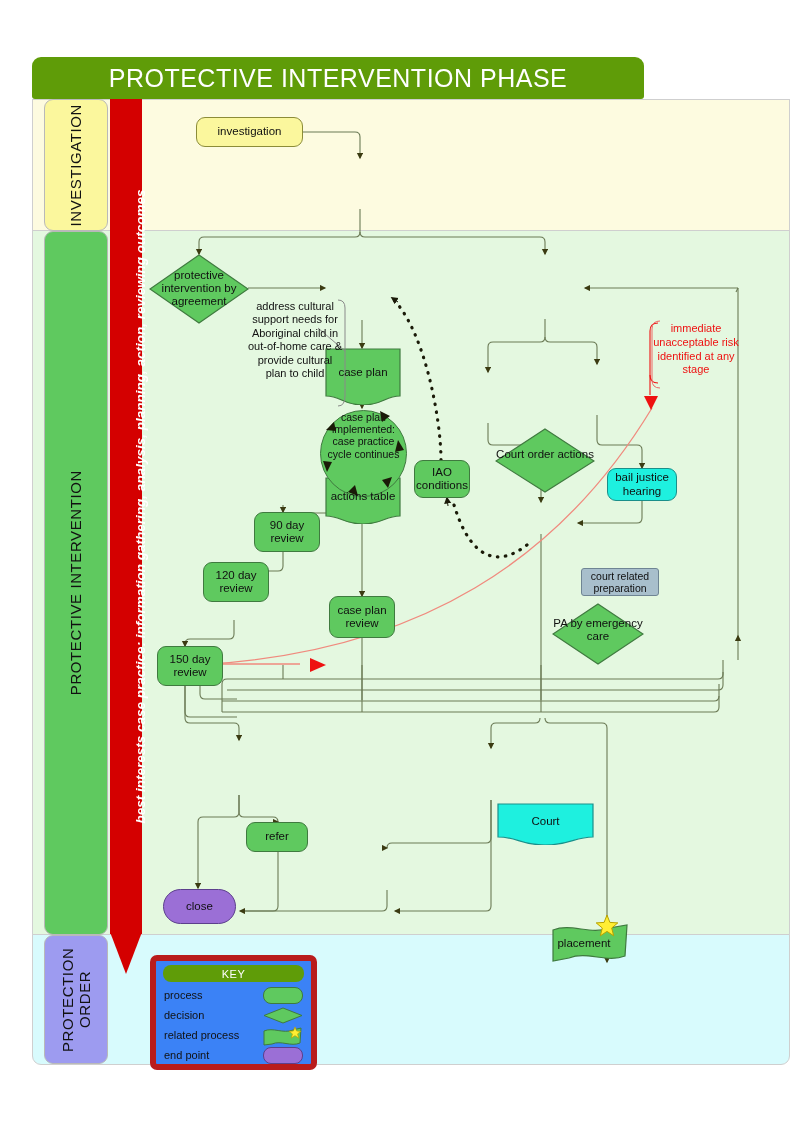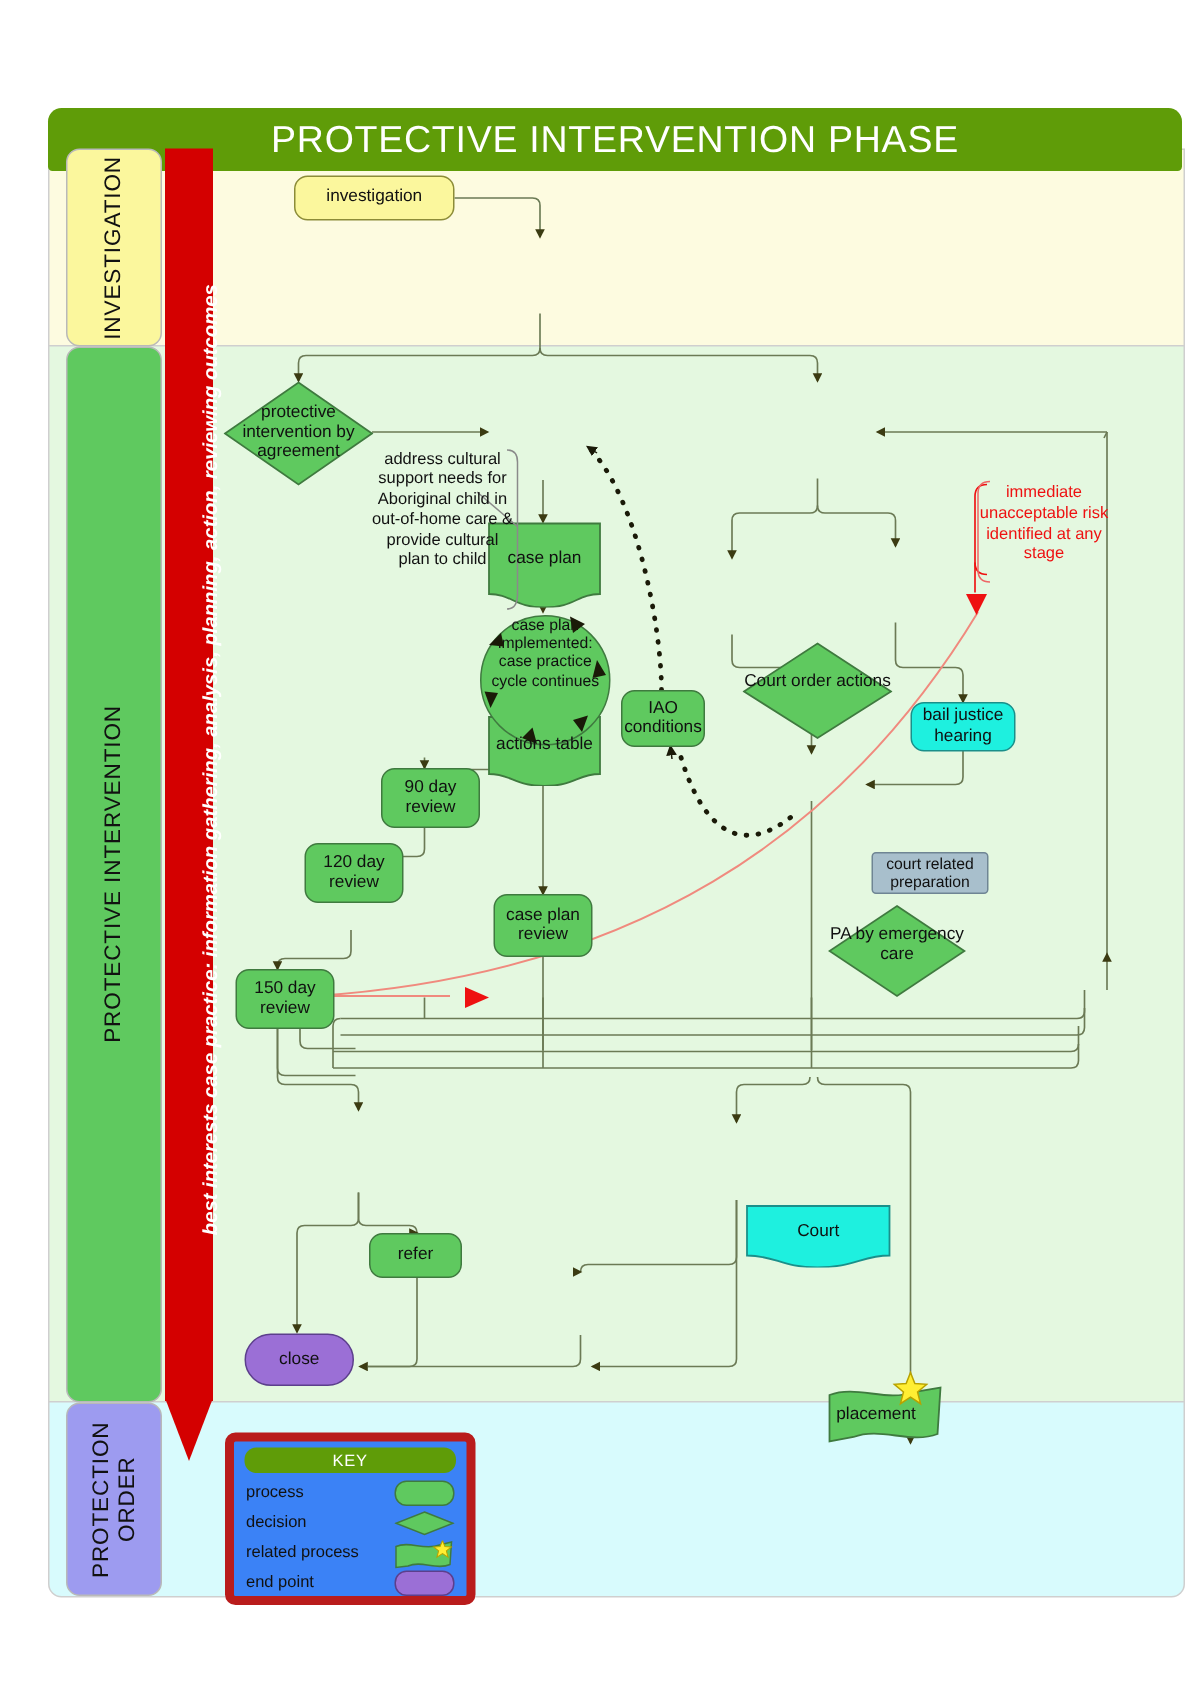--- a/index.html
+++ b/index.html
@@ -6,24 +6,24 @@
   body{width:800px;height:1132px;position:relative;
        font-family:"Liberation Sans","DejaVu Sans",sans-serif;}
   #page{position:absolute;left:0;top:0;width:800px;height:1132px;overflow:hidden;}
   .abs{position:absolute;}
 
   
   #frame{left:30px;top:55px;width:762px;height:1010px;
          border-radius:10px;background:#ffffff;}
 
   
-  #title-banner{left:32px;top:57px;width:756px;height:42px;
+  #title-banner{left:32px;top:57px;width:612px;height:42px;
     background:#5f9c08;border-radius:9px 9px 3px 3px;
     display:flex;align-items:center;justify-content:center;
-    color:#ffffff;font-size:25px;letter-spacing:.5px;margin-top:15px;}
+    color:#ffffff;font-size:25px;letter-spacing:.5px;}
 
   
   .band{border:1px solid #cfcfcf;}
   #band-inv{left:32px;top:99px;width:756px;height:131px;background:#fdfbe0;
      border-radius:0 0 0 0;}
   #band-pi{left:32px;top:230px;width:756px;height:704px;background:#e4f8e0;}
   #band-po{left:32px;top:934px;width:756px;height:129px;background:#d8fbfd;
      border-radius:0 0 9px 9px;}
 
   

